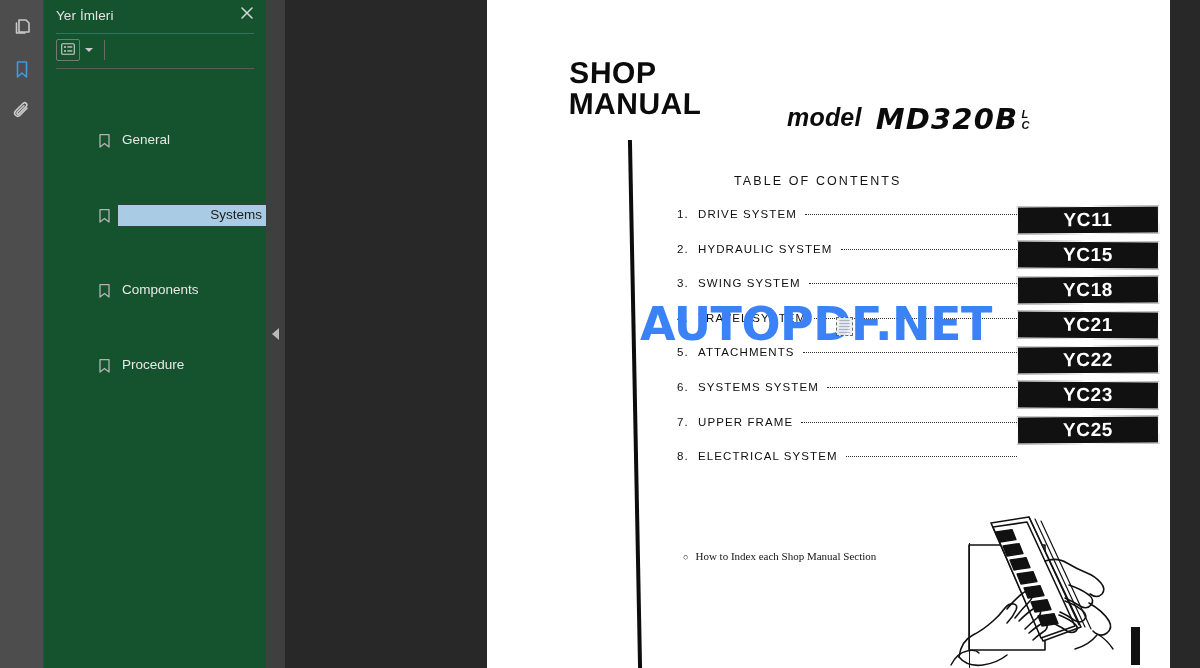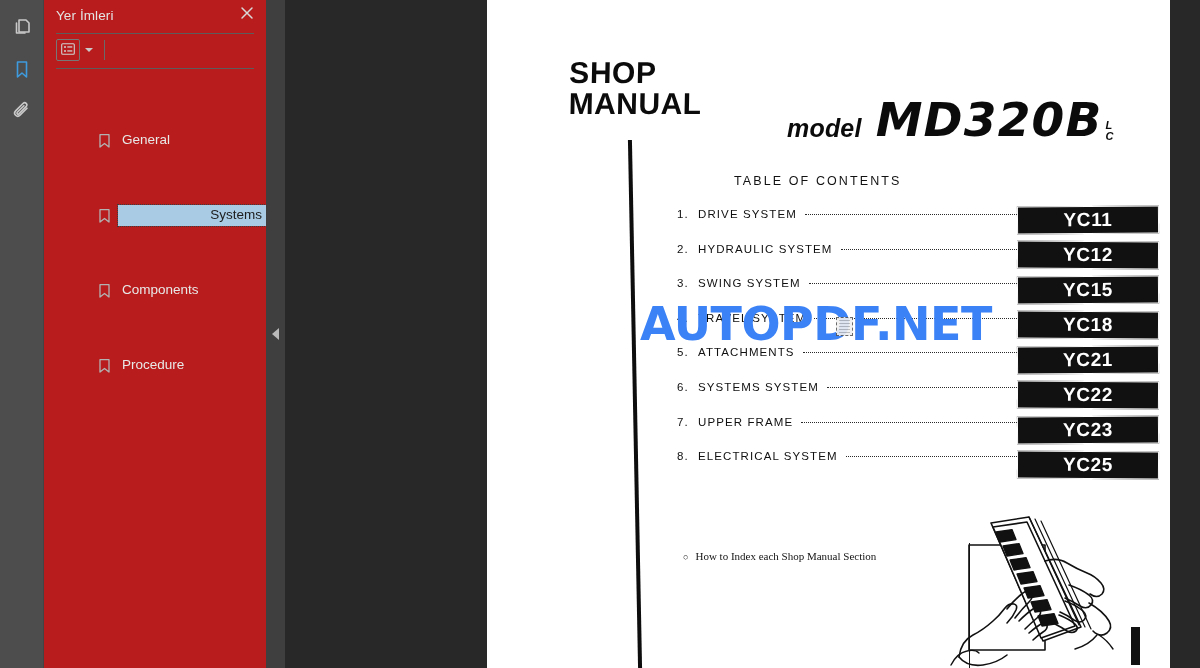--- a/index.html
+++ b/index.html
@@ -37,21 +37,21 @@
     position: absolute; right: -9px; top: 50%; transform: translateY(-50%);
     width: 0; height: 0;
     border-top: 21px solid transparent;
     border-bottom: 21px solid transparent;
     border-left: 9px solid #4d4d4d;
   }
 
   
   .panel {
     width: 222px; height: 668px;
-    background: #b91c1c;
+    background: #14532d;
     flex: 0 0 222px;
     position: relative;
     color: #e6e6e6;
   }
   .panel-head {
     height: 30px;
     display: flex; align-items: center;
     padding: 0 8px 0 12px;
   }
   .panel-title {
@@ -152,30 +152,30 @@
     position: absolute; left: 82px; top: 58px;
     font-family: "Liberation Sans", sans-serif;
     font-weight: bold;
     font-size: 30px;
     line-height: 1.02;
     letter-spacing: .5px;
     color: #0b0b0b;
     transform: skewX(-1.2deg);
   }
   .model-wrap {
-    position: absolute; left: 300px; top: 92px;
+    position: absolute; left: 300px; top: 102px;
     display: flex; align-items: flex-end;
     color: #0b0b0b;
   }
   .model-word {
     font-size: 25px; font-weight: bold; font-style: italic;
     letter-spacing: .2px; padding-bottom: 4px;
   }
   .model-code {
-    font-size: 47px; font-weight: bold; font-style: italic;
+    font-size: 29px; font-weight: bold; font-style: italic;
     letter-spacing: 1.2px; margin-left: 14px;
     font-family: "DejaVu Sans", sans-serif;
     text-align: center;
   }
   .model-sub {
     display: flex; flex-direction: column;
     font-size: 11px; font-weight: bold; font-style: italic;
     line-height: 1.05; margin-left: 3px; margin-bottom: 4px;
   }
 
@@ -446,21 +446,20 @@
         </div>
         <div class="toc-row">
           <span class="toc-num">8.</span>
           <span class="toc-name">ELECTRICAL SYSTEM</span>
           <span class="toc-dots"></span>
         </div>
       </div>
 
       <div class="tabs">
         <div class="tab">YC11</div>
-        <div class="tab">YC12</div>
         <div class="tab">YC15</div>
         <div class="tab">YC18</div>
         <div class="tab">YC21</div>
         <div class="tab">YC22</div>
         <div class="tab">YC23</div>
         <div class="tab">YC25</div>
       </div>
 
       <div class="note">
         <div class="note-head">

